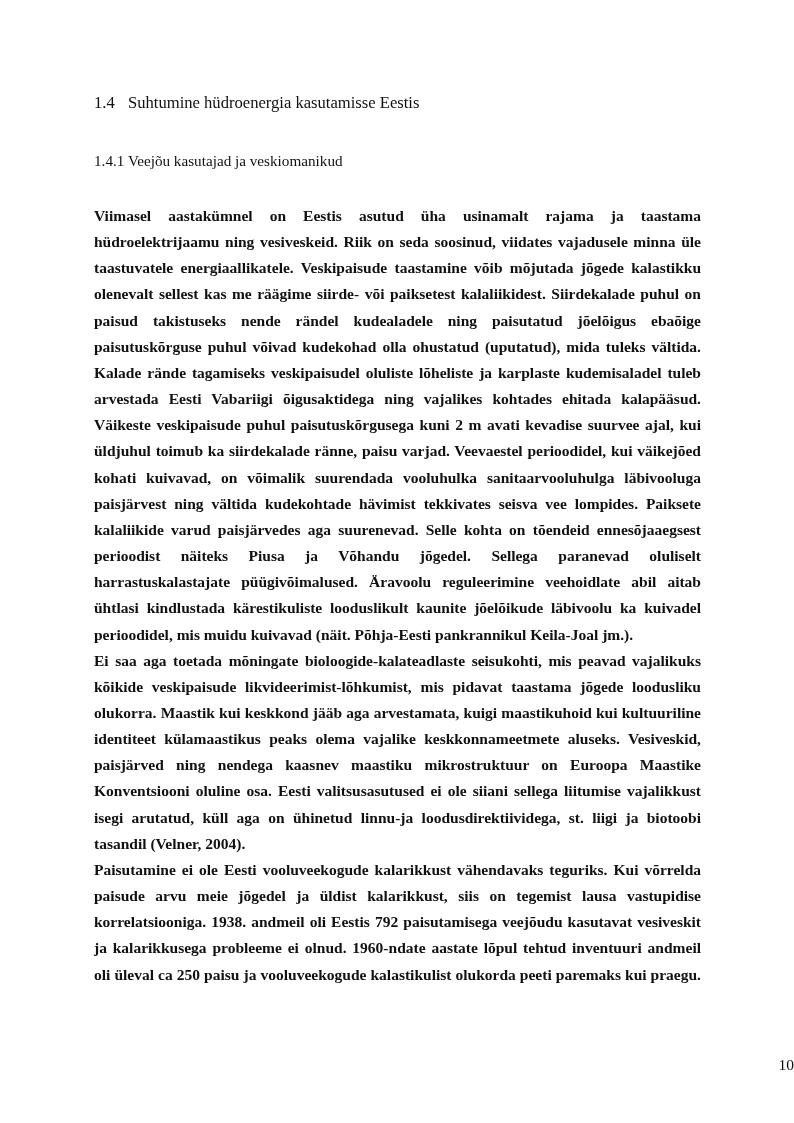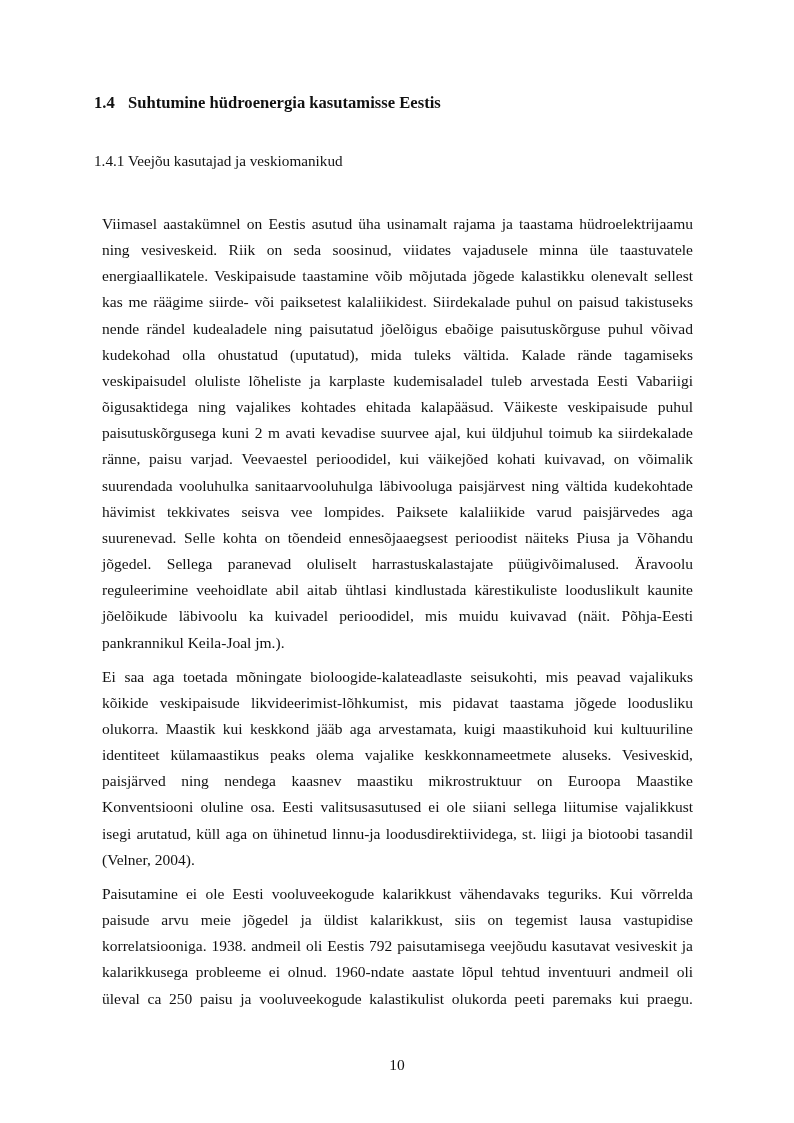--- a/index.html
+++ b/index.html
@@ -1,25 +1,25 @@
 <!DOCTYPE html>
 <html><head>
 <meta charset="utf-8">
 <style>
   html, body { margin: 0; padding: 0; background: #ffffff; }
   body { width: 794px; height: 1123px; position: relative; overflow: hidden;
          font-family: "Liberation Serif", "DejaVu Serif", serif; color: #111; }
   .page { position: absolute; left: 94px; top: 0; width: 607px; }
-  .h2 { position: absolute; left: 0; top: 93px; font-weight: bold; font-size: 16.6px; white-space: nowrap; }
+  .h2 { position: absolute; left: 0; top: 93px; font-weight: normal; font-size: 16.6px; white-space: nowrap; }
   .h2 .num { display: inline-block; width: 34px; }
   .h3 { position: absolute; left: 0; top: 152px; font-weight: normal; font-size: 15.2px; white-space: nowrap; }
   .body { position: absolute; left: 0; top: 203px; width: 607px; font-size: 15.5px; line-height: 26.15px; }
-  .body p { margin: 8px; text-align: justify; text-align-last: left; }
+  .body p { margin: 0; text-align: justify; text-align-last: left; font-weight: bold; }
   .body p.last-justified { text-align-last: justify; }
-  .page-number { position: absolute; left: 0; width: 794px; top: 1056px; text-align: center; font-size: 15.5px; }
+  .page-number { position: absolute; left: 0; width: 794px; top: 1056px; text-align: right; font-size: 15.5px; }
 </style>
 </head>
 <body>
 
 <div class="page">
   <div class="h2">
     <span class="num">1.4</span><span>Suhtumine hüdroenergia kasutamisse Eestis</span>
   </div>
   <div class="h3">1.4.1 Veejõu kasutajad ja veskiomanikud</div>
   <div class="body">

